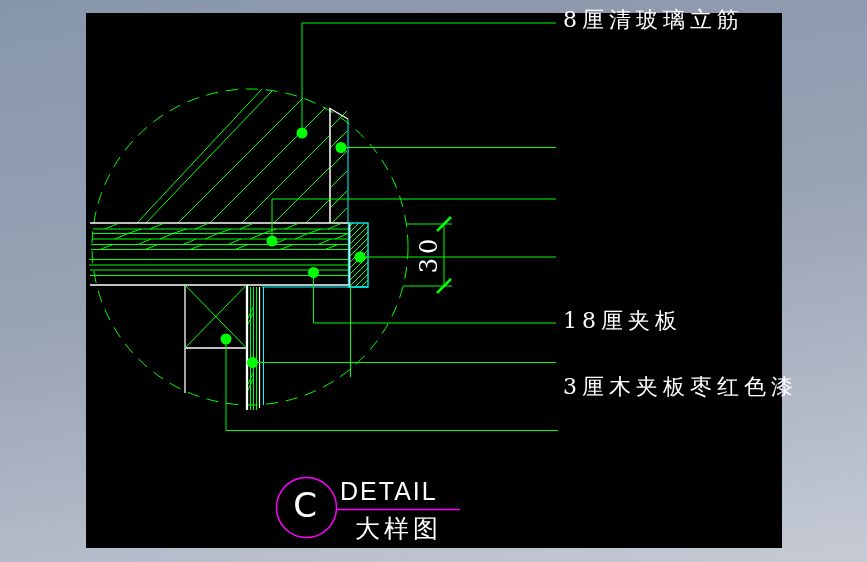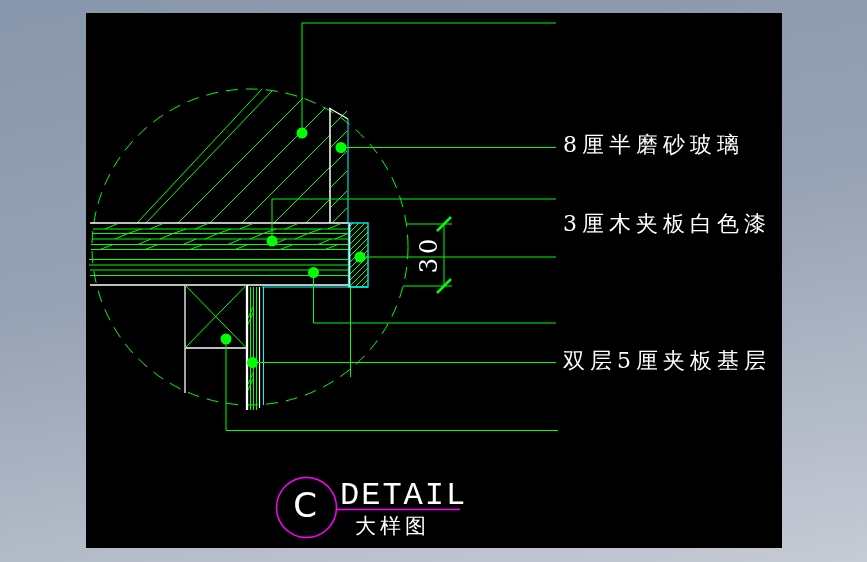--- a/index.html
+++ b/index.html
@@ -16,25 +16,25 @@
   .cad-label {
     position:absolute; left:563px; color:#ffffff;
     font-family:"DejaVu Serif", serif; font-size:22px; line-height:26px;
     letter-spacing:5px; white-space:nowrap;
   }
   .ref-letter {
     position:absolute; left:290px; top:485px; width:30px; text-align:center;
     color:#ffffff; font-size:34px; font-family:"DejaVu Sans", sans-serif;
   }
   .detail-en {
-    position:absolute; left:340px; top:477px; color:#ffffff; font-size:32px;
-    letter-spacing:2px; font-family:Liberation Mono, monospace;
+    position:absolute; left:340px; top:477px; color:#ffffff; font-size:25px;
+    letter-spacing:2px; font-family:Liberation Sans, sans-serif;
   }
   .detail-zh {
-    position:absolute; left:355px; top:512px; color:#ffffff; font-size:21px;
+    position:absolute; left:355px; top:512px; color:#ffffff; font-size:25px;
     letter-spacing:4px; font-family:"DejaVu Serif", serif;
   }
 </style>
 </head>
 <body>
 
 <div class="frame">
   <div class="canvas"></div>
 
   <svg class="overlay" width="867" height="562" viewBox="0 0 867 562">
@@ -185,20 +185,20 @@
       </g>
       <text transform="translate(430,254) rotate(-90)" text-anchor="middle" fill="#ffffff" font-size="24" letter-spacing="4" font-family="DejaVu Serif, serif" dominant-baseline="middle">30</text>
     </g>
 
     <g>
       <circle cx="306.5" cy="507.5" r="30" fill="none" stroke="#ff00ff" stroke-width="1.5"></circle>
       <line x1="336.5" y1="509.5" x2="460" y2="509.5" stroke="#ff00ff" stroke-width="1.5"></line>
     </g>
   </svg>
 
-  <div class="cad-label" style="top:132px">8厘半磨砂玻璃</div>
-  <div class="cad-label" style="top:211px">3厘木夹板白色漆</div>
-  <div class="cad-label" style="top:348px">双层5厘夹板基层</div>
+  <div class="cad-label" style="top:7px">8厘清玻璃立筋</div>
+  <div class="cad-label" style="top:308px">18厘夹板</div>
+  <div class="cad-label" style="top:374px">3厘木夹板枣红色漆</div>
 
   <div class="ref-letter">C</div>
   <div class="detail-en">DETAIL</div>
   <div class="detail-zh">大样图</div>
 </div>
 
 </body></html>

